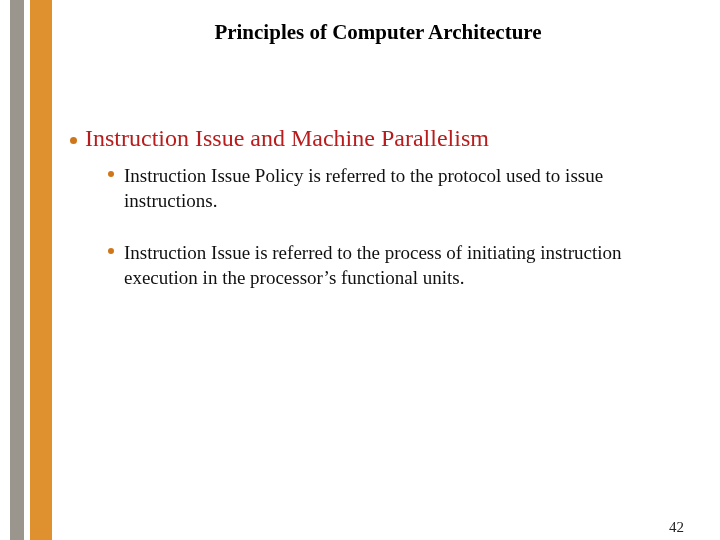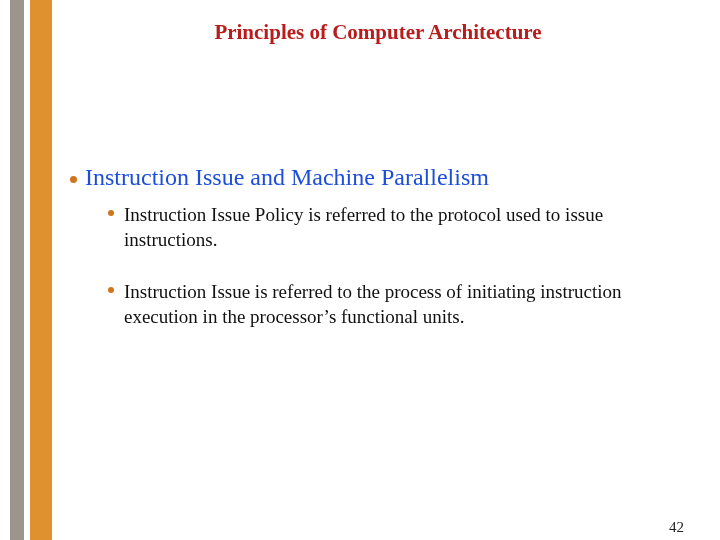--- a/index.html
+++ b/index.html
@@ -26,22 +26,22 @@
     width: 650px;
     height: 540px;
     padding-top: 20px;
     padding-right: 30px;
   }
 
   .title {
     text-align: center;
     font-weight: bold;
     font-size: 21px;
-    color: #b91c1c;
-    margin-bottom: 119px;
+    color: #000000;
+    margin-bottom: 80px;
     margin-left: 20px;
   }
 
   .main-point {
     display: flex;
     align-items: baseline;
     margin-left: 12px;
     margin-bottom: 6px;
   }
   .bullet-lg {
@@ -49,21 +49,21 @@
     height: 7px;
     background: #cf761a;
     border-radius: 50%;
     flex: 0 0 auto;
     margin-right: 8px;
     position: relative;
     top: -2px;
   }
   .main-text {
     font-size: 24px;
-    color: #1d4ed8;
+    color: #b91c1c;
   }
 
   .sub-point {
     display: flex;
     align-items: flex-start;
     margin-left: 50px;
     margin-right: 20px;
     margin-bottom: 28px;
   }
   .bullet-sm {

